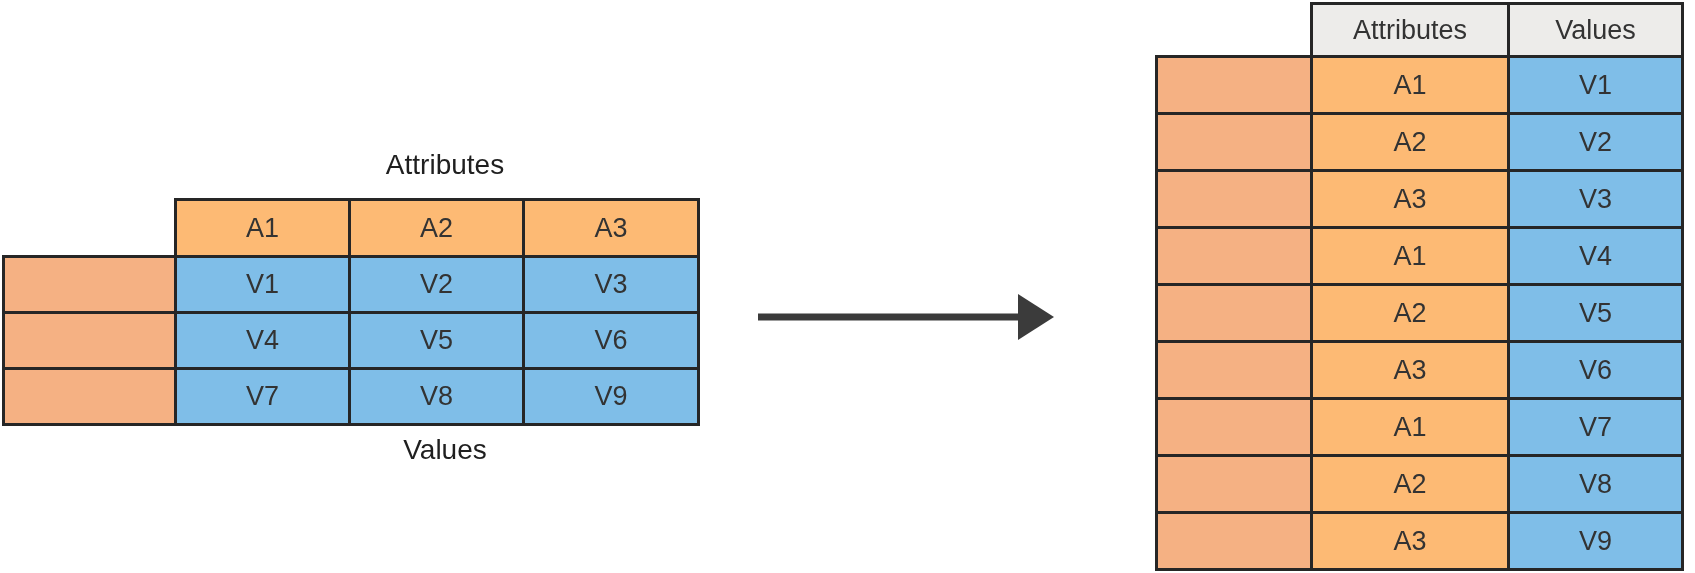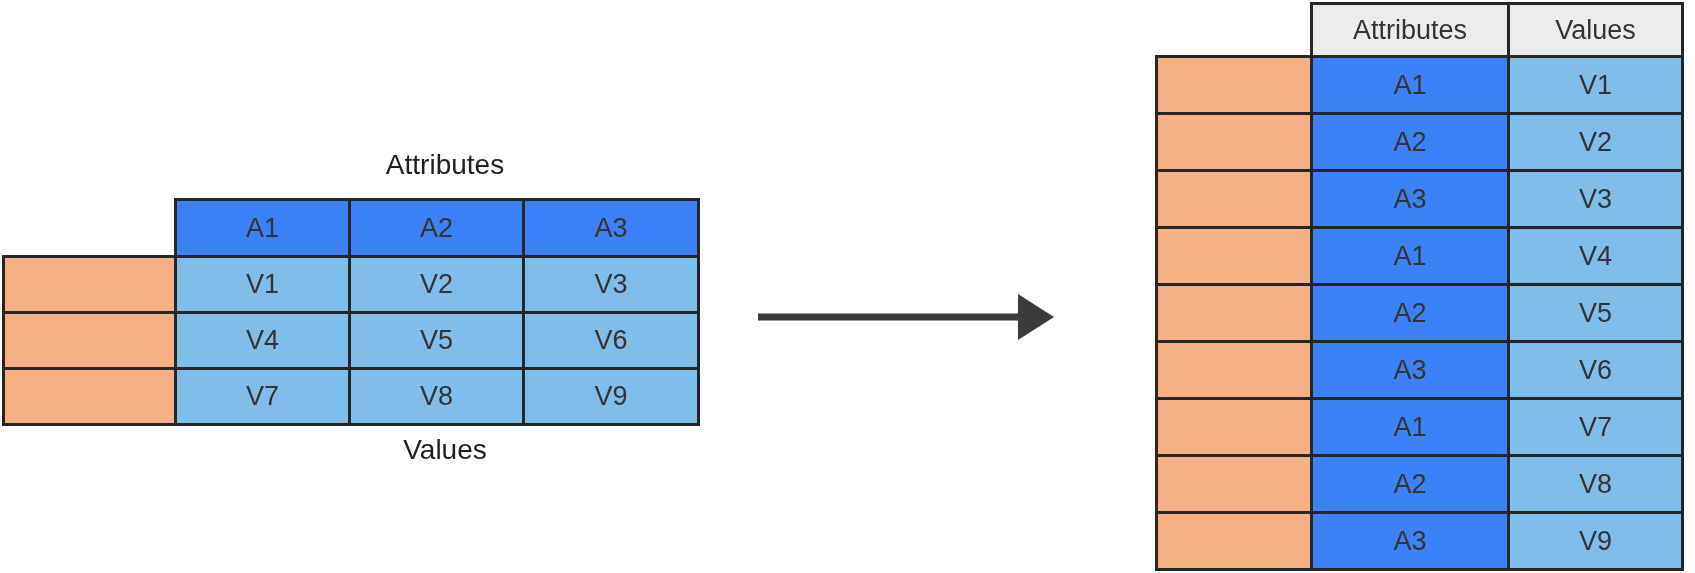--- a/index.html
+++ b/index.html
@@ -28,21 +28,21 @@
     font-size: 27px;
     color: #333333;
     padding: 0;
     overflow: hidden;
   }
   table.tbl td.blank {
     border: none;
     background: transparent;
   }
   td.cell-orange { background: #f5b183; }
-  td.cell-green  { background: #3b82f6; }
+  td.cell-green  { background: #fdba74; }
   td.cell-blue   { background: #7fbee8; }
   td.cell-gray   { background: #edecea; }
 
   
   .left-tbl { left: 2px; top: 198px; }
   .left-tbl td { height: 53px; }
   .left-tbl tr.hdr td { height: 54px; }
 
   
   .right-tbl { left: 1155px; top: 2px; }

